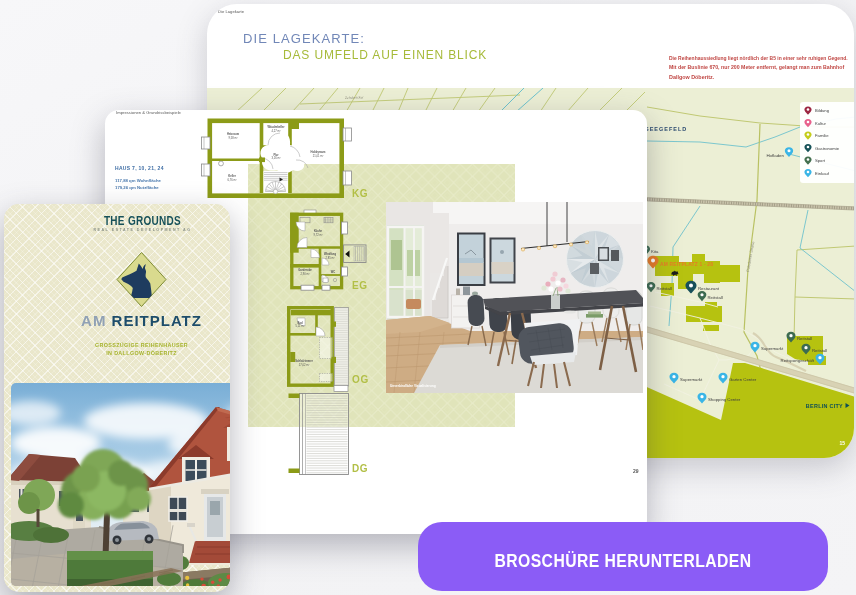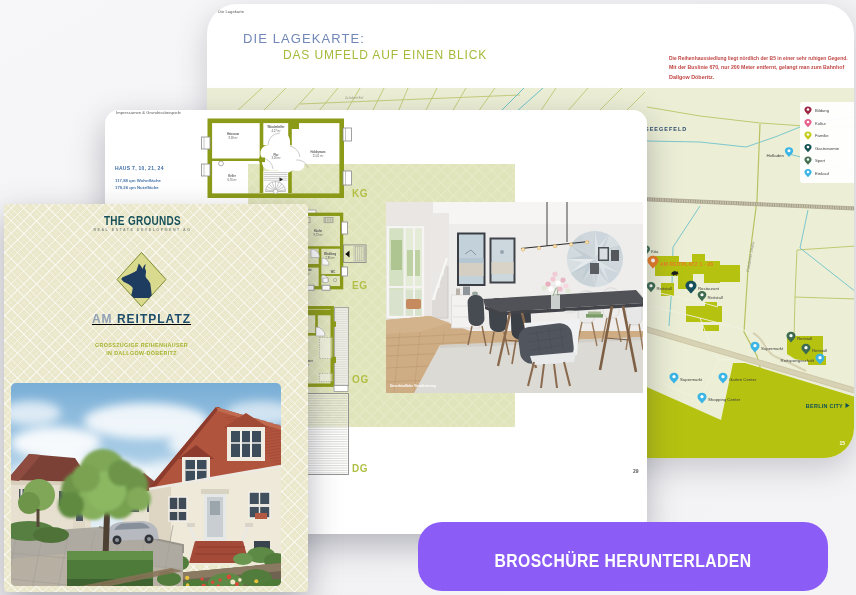--- a/index.html
+++ b/index.html
@@ -604,21 +604,21 @@
     <line x1="554" y1="364" x2="557" y2="388" stroke="#8a6a4e" stroke-width="2"></line>
     </g>
     <text x="390" y="387" font-size="3.2" fill="#ffffff" font-weight="bold" font-family="Liberation Sans, sans-serif">Unverbindliche Visualisierung</text>
     </g>
     </g>
   </svg>
 
   <div class="abs" style="left:528px;top:358px;font-size:5px;color:#555;font-weight:bold;">29</div>
 </div>
 
-<div class="card" id="covercard" style="left:4px;top:204px;width:304px;height:388px;border-radius:4px;box-shadow:0 12px 32px rgba(60,60,80,.38);
+<div class="card" id="covercard" style="left:4px;top:204px;width:226px;height:388px;border-radius:15px;box-shadow:0 12px 32px rgba(60,60,80,.38);
      background:
        repeating-linear-gradient(45deg, rgba(255,255,255,.48) 0 1.1px, rgba(255,255,255,0) 1.1px 8.9px),
        repeating-linear-gradient(-45deg, rgba(255,255,255,.48) 0 1.1px, rgba(255,255,255,0) 1.1px 8.9px),
        repeating-linear-gradient(45deg, rgba(255,255,255,.2) 0 0.8px, rgba(255,255,255,0) 0.8px 4.45px),
        repeating-linear-gradient(-45deg, rgba(255,255,255,.2) 0 0.8px, rgba(255,255,255,0) 0.8px 4.45px),
        #eae7cb;">
 
   <div class="abs" style="left:-3px;top:9px;width:283px;text-align:center;font-size:13.5px;font-weight:bold;color:#175159;letter-spacing:.4px;transform:scaleX(.74);">THE GROUNDS</div>
 
   <div class="abs" style="left:-3px;top:23.5px;width:283px;text-align:center;font-size:3.6px;letter-spacing:1.5px;color:#8b9287;font-weight:bold;">REAL ESTATE DEVELOPMENT AG</div>
@@ -630,21 +630,21 @@
     <clipPath id="dclip">
           <polygon points="29.5,4.5 54,31.5 29.5,58.5 5,31.5"></polygon>
         </clipPath>
 
     <g clip-path="url(#dclip)">
     <path d="M26.8,15.6 L24.5,22.8 C20,25.8 14,27.8 10.7,29.3 C9.7,30 9.3,30.9 9.5,31.5 C9.8,32.3 10.5,32.8 11.6,32.9 C11.0,33.2 10.9,33.6 11.2,33.7 C12.2,34.2 13.2,34.4 14.1,34.9 C17,36.3 19.5,37.8 20.8,39.9 C20.5,42.5 19.8,45 19.0,47.8 L18.5,50 L40,50 C39.5,45 39,40 38.3,35.5 C36.5,31.5 33.8,30.5 33.6,28.0 C33.5,26 34.2,24.5 34.0,23.0 L32.9,20.0 L33.8,16.0 C32.1,17.2 31.2,18.8 30.6,21.0 C29.8,19.2 28.2,17.0 26.8,15.6 Z" fill="#1e3c5f"></path>
     </g>
     </g>
   </svg>
 
-  <div class="abs" style="left:-4px;top:108px;width:283px;text-align:center;font-size:12px;font-weight:bold;letter-spacing:1px;text-decoration:underline;"><span style="color:#90a1b5;">AM</span> <span style="color:#1d4d6b;">REITPLATZ</span></div>
+  <div class="abs" style="left:-4px;top:108px;width:283px;text-align:center;font-size:15px;font-weight:bold;letter-spacing:1px;"><span style="color:#90a1b5;">AM</span> <span style="color:#1d4d6b;">REITPLATZ</span></div>
 
   <div class="abs" style="left:-4px;top:138px;width:283px;text-align:center;font-size:5.4px;font-weight:bold;letter-spacing:.35px;color:#a7b42e;">GROSSZÜGIGE REIHENHÄUSER</div>
 
   <div class="abs" style="left:-4px;top:145.5px;width:283px;text-align:center;font-size:5.4px;font-weight:bold;letter-spacing:.35px;color:#a7b42e;">IN DALLGOW-DÖBERITZ</div>
 
   <svg class="abs" style="left:7px;top:179px;" width="270" height="203" viewBox="0 0 270 203">
     <g id="houseg">
     <defs>
     <linearGradient id="sky" x1="0" y1="0" x2="0" y2="1">
             <stop offset="0" stop-color="#79aed6"></stop>

